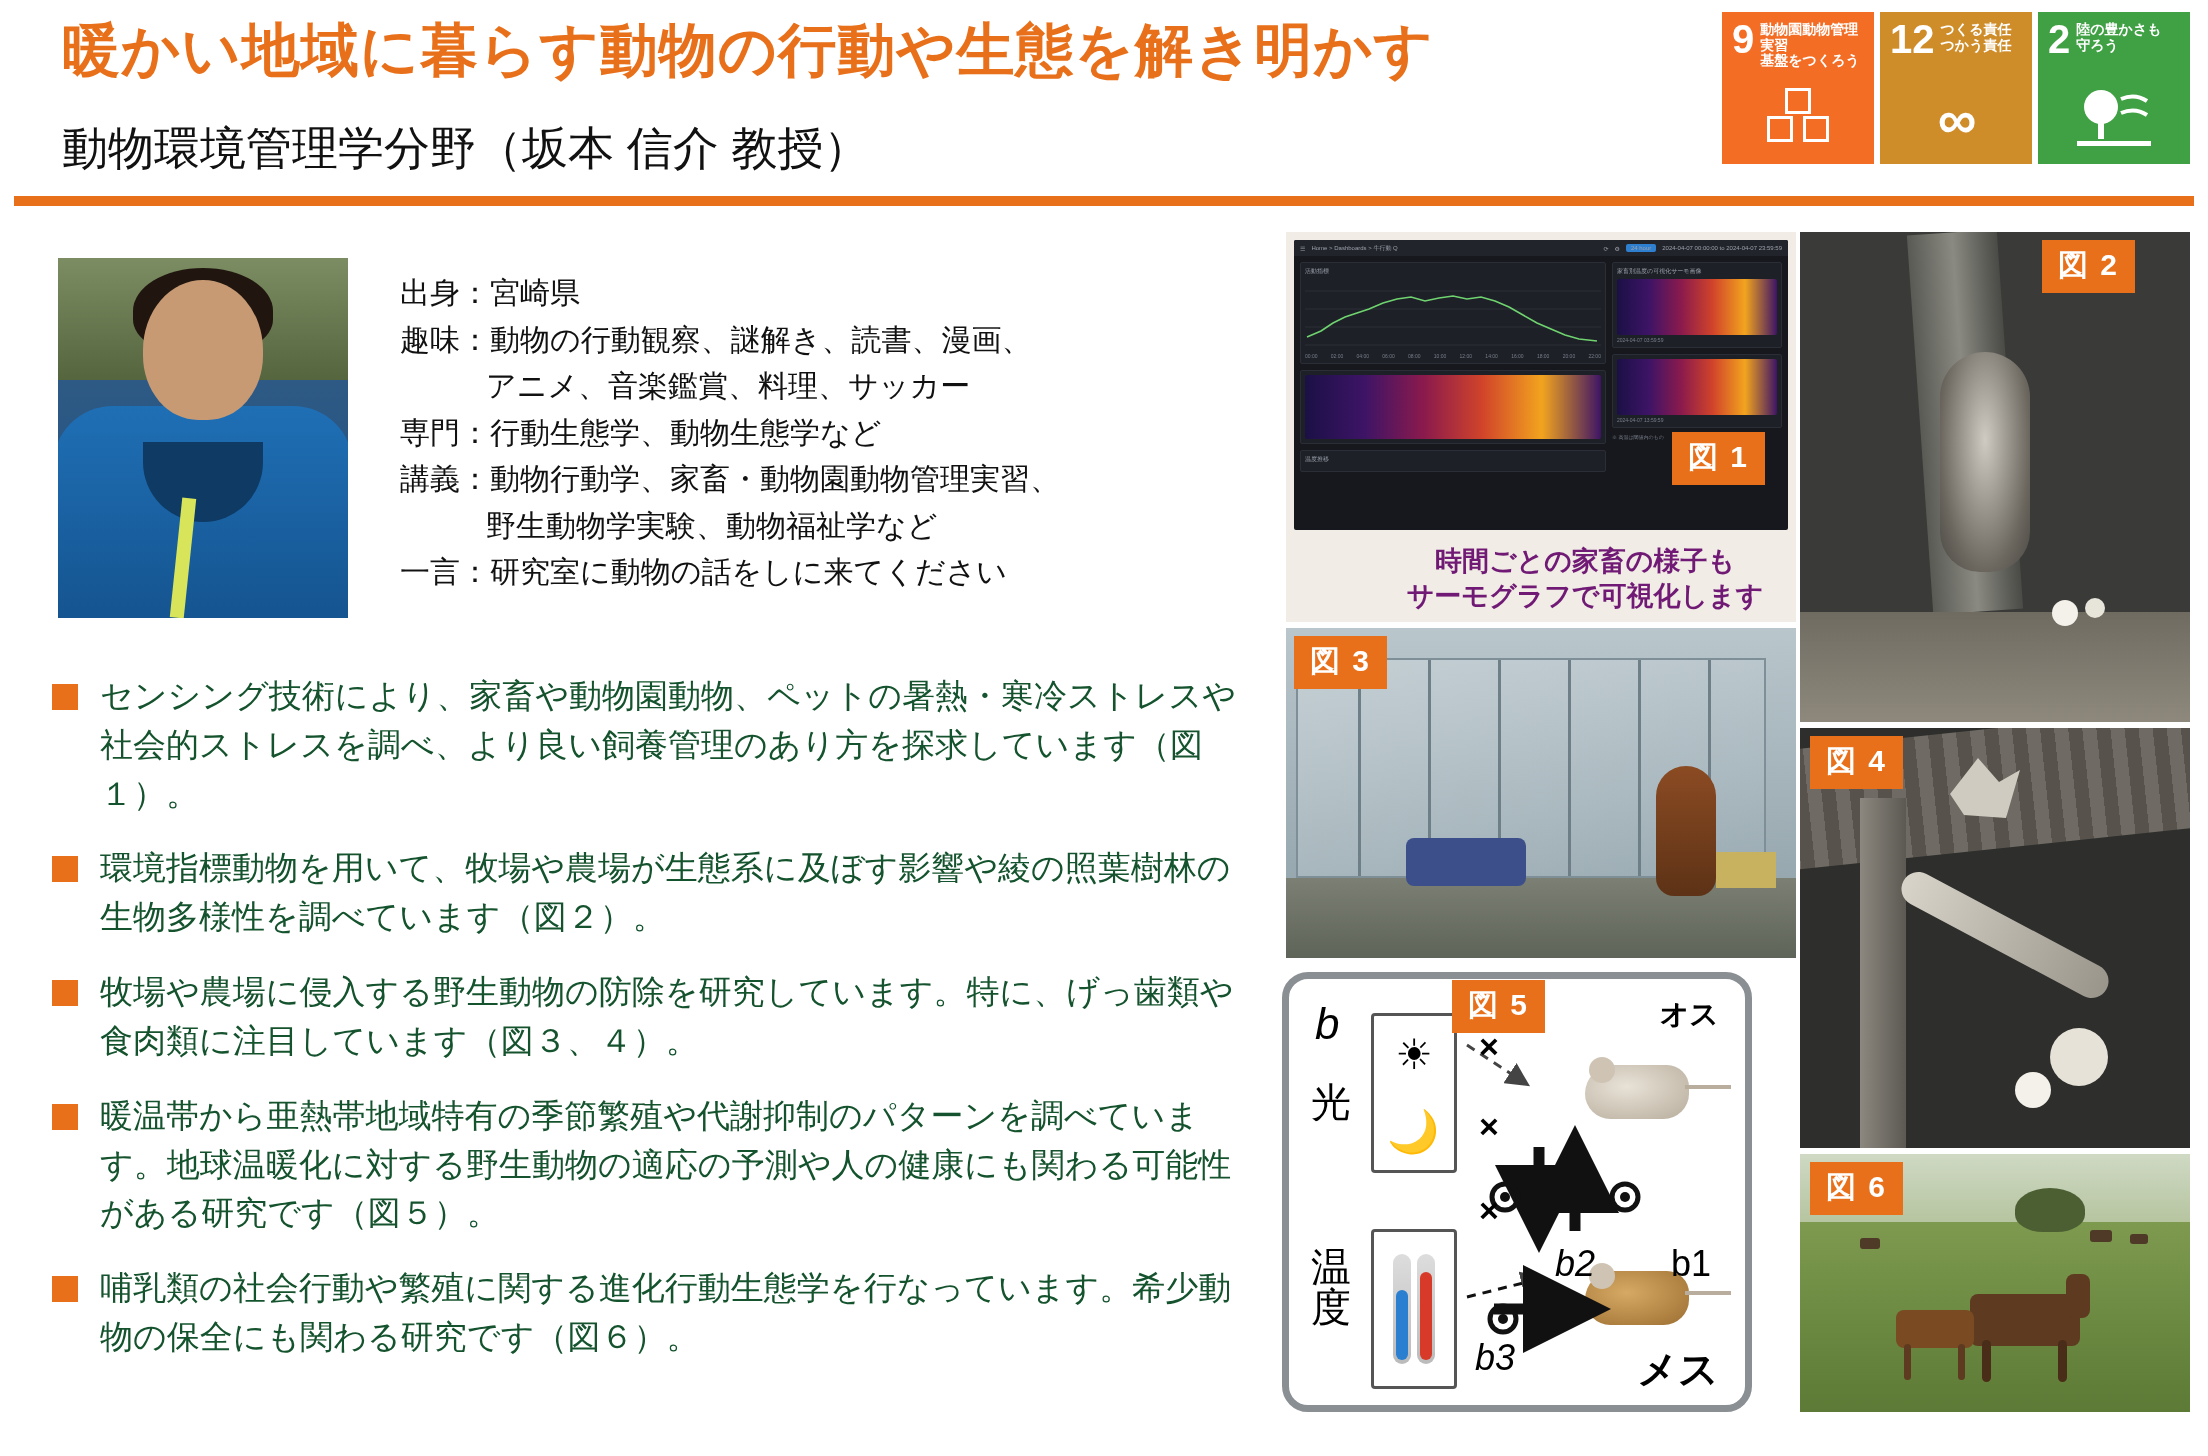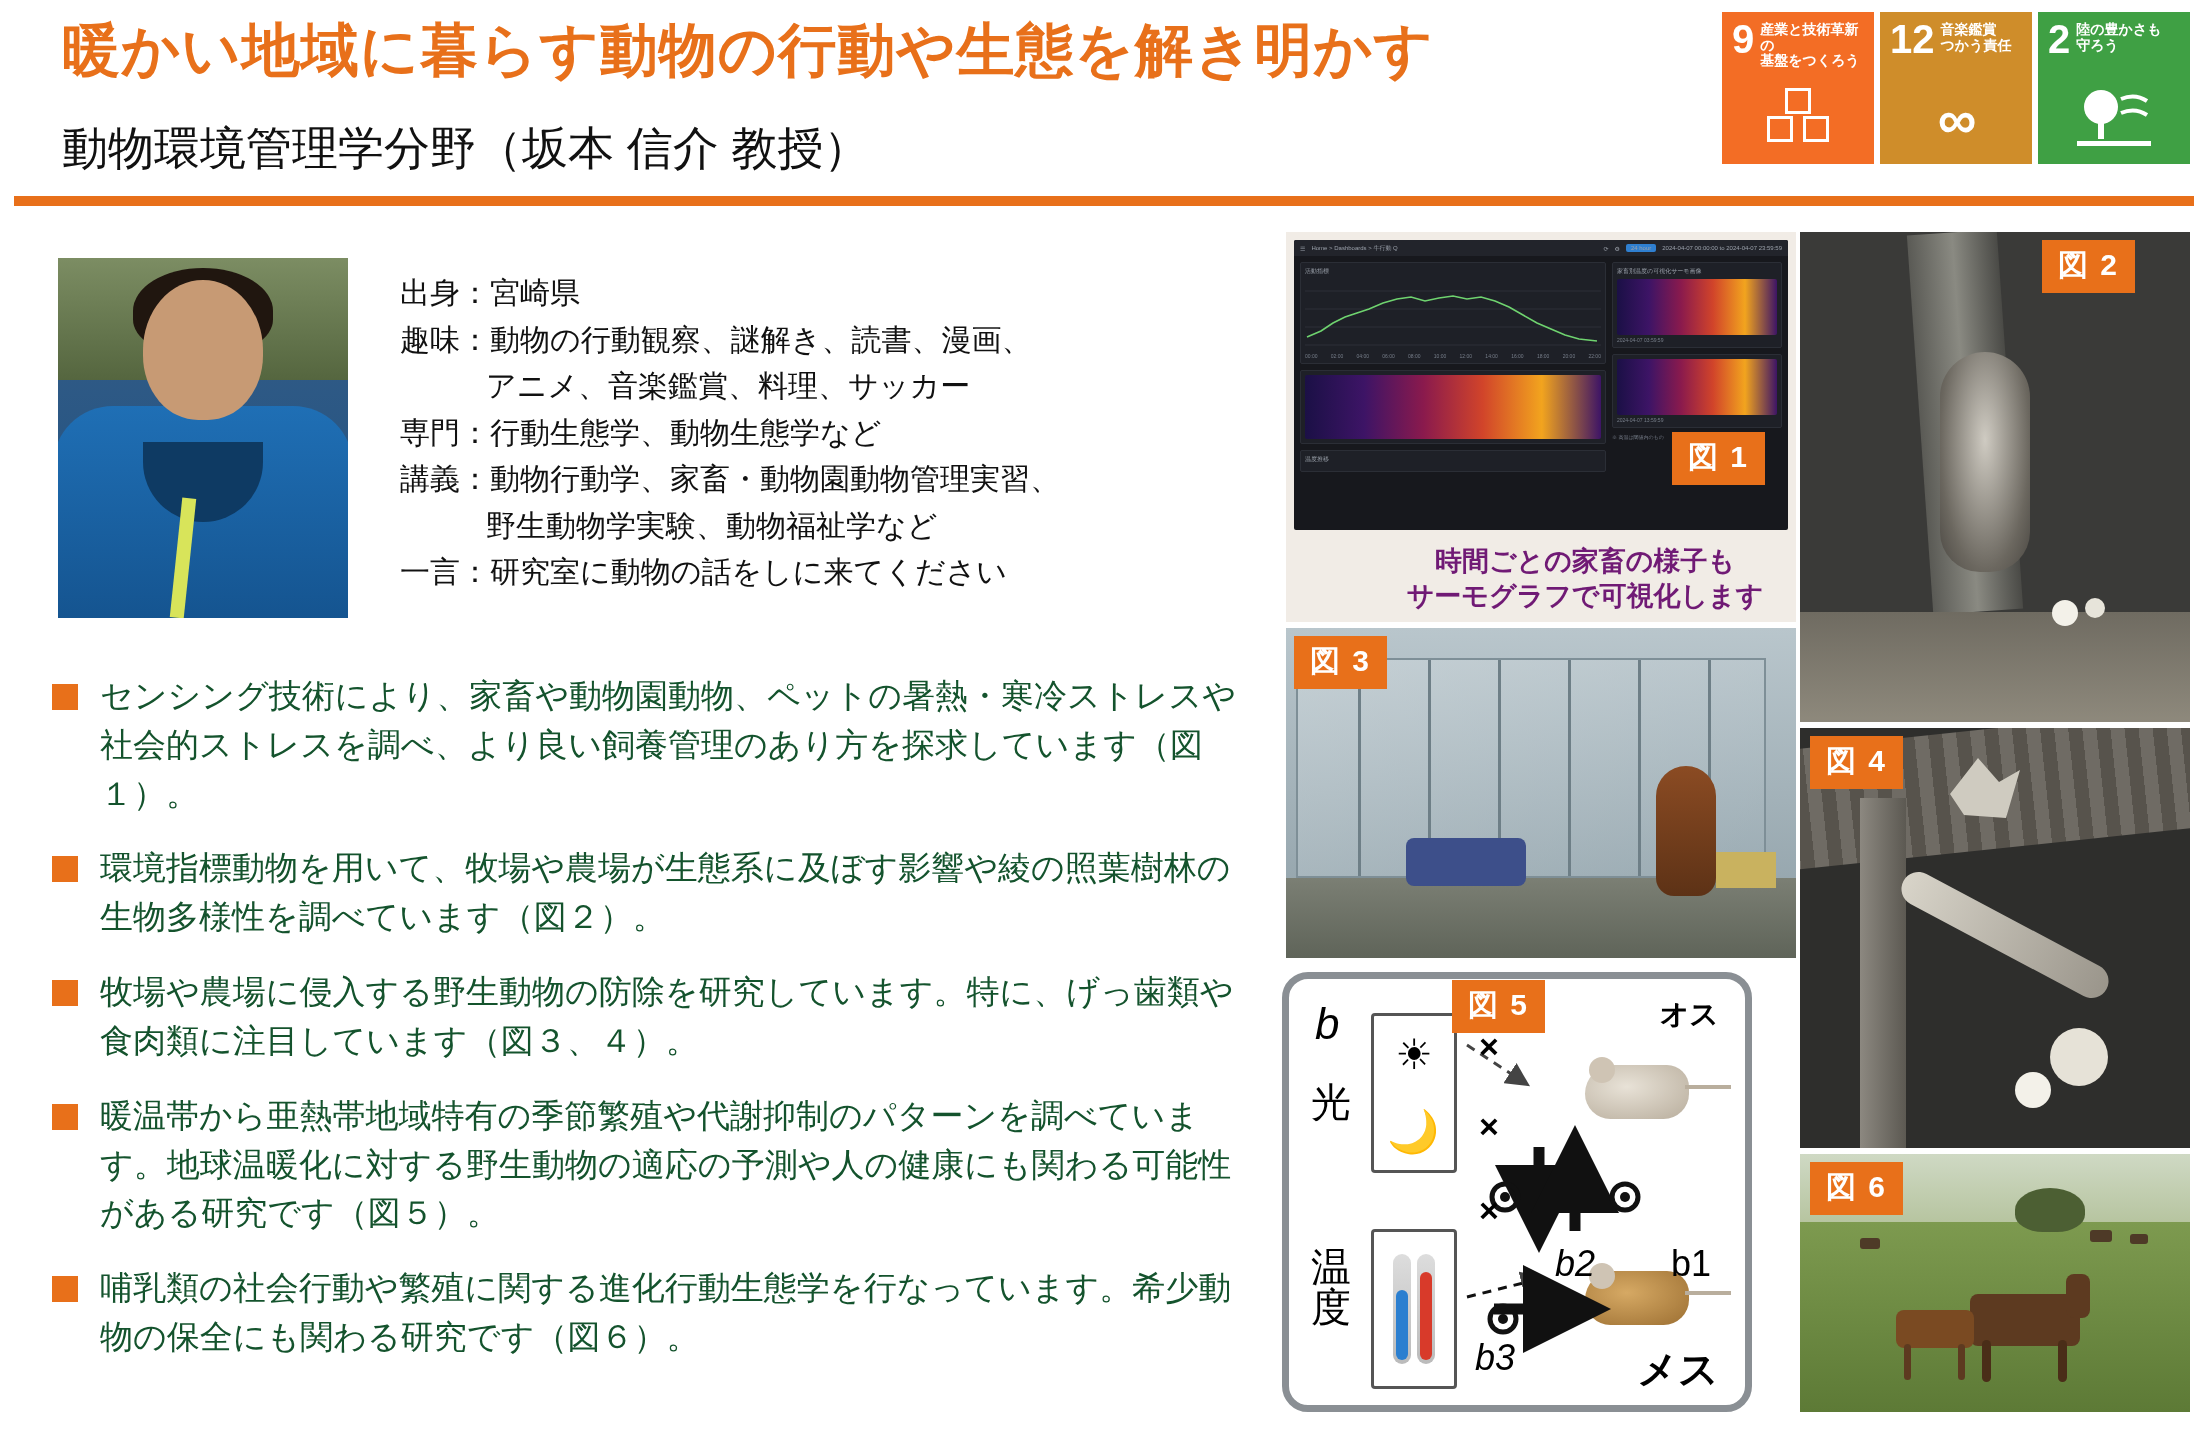--- a/index.html
+++ b/index.html
@@ -250,36 +250,36 @@
 <div class="page">
 
   <div class="header">
     <div class="title-main">暖かい地域に暮らす動物の行動や生態を解き明かす</div>
     <div class="title-sub">動物環境管理学分野（坂本 信介 教授）</div>
 
     <div class="sdg-row">
       <div class="sdg sdg9">
         <div class="num-row">
           <div class="num">9</div>
-          <div class="lbl" style="white-space:pre-line">産業と技術革新の
+          <div class="lbl" style="white-space:pre-line">動物園動物管理実習
 基盤をつくろう</div>
         </div>
         <div class="sdg-art">
           <div class="cubes">
             <div class="cube" style="left:22px; top:0;"></div>
             <div class="cube" style="left:4px; top:28px;"></div>
             <div class="cube" style="left:40px; top:28px;"></div>
           </div>
         </div>
       </div>
 
       <div class="sdg sdg12">
         <div class="num-row">
           <div class="num">12</div>
-          <div class="lbl" style="white-space:pre-line">音楽鑑賞
+          <div class="lbl" style="white-space:pre-line">つくる責任
 つかう責任</div>
         </div>
         <div class="sdg-art">
           <div class="infty">∞</div>
         </div>
       </div>
 
       <div class="sdg sdg15">
         <div class="num-row">
           <div class="num">2</div>

